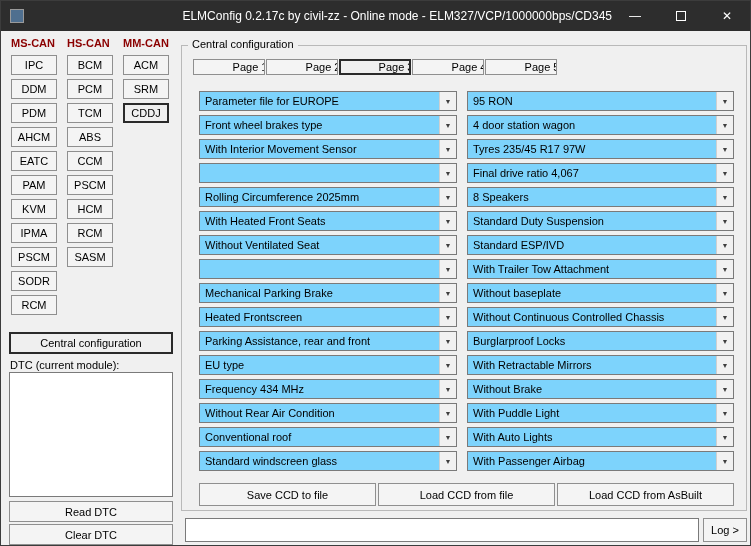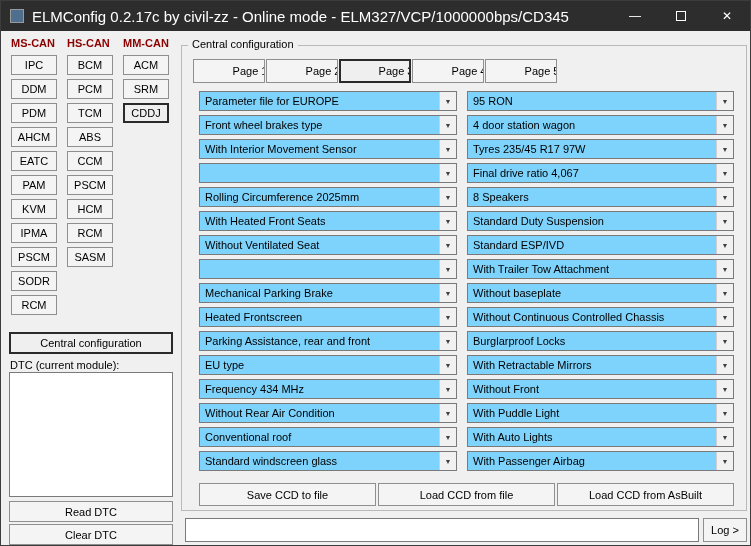--- a/index.html
+++ b/index.html
@@ -19,21 +19,21 @@
   
   .titlebar {
     position: absolute; left:0; top:0; width:100%; height:30px;
     background:#2d2d2d; color:#fff;
     display:flex; align-items:center;
   }
   .app-icon {
     width:14px; height:14px; margin:0 8px 0 9px;
     border:1px solid #9a9a9a; background:#4f6f8f; flex:0 0 auto;
   }
-  .title-text { font-size:15px; white-space:nowrap; overflow:hidden; flex:1 1 auto; }
+  .title-text { font-size:12px; white-space:nowrap; overflow:hidden; flex:1 1 auto;text-align:right; }
   .win-btn {
     width:46px; height:30px; flex:0 0 auto;
     display:flex; align-items:center; justify-content:center;
     color:#fff; font-size:12px; cursor:default;
   }
   .max-box { width:10px; height:10px; border:1px solid #fff; }
 
   
   .btn {
     background:#f4f4f4;
@@ -70,21 +70,21 @@
     position:absolute; left:180px; top:44px; width:566px; height:466px;
     border:1px solid #b9b9b9;
   }
   .group-label {
     position:absolute; left:6px; top:-8px;
     background:#f0f0f0; padding:0 4px; font-size:11px; white-space:nowrap;
   }
 
   
   .pages { position:absolute; left:192px; top:58px; height:24px; display:flex; gap:1px; }
-  .page-btn { width:72px; height:24px;padding-left:42px; }
+  .page-btn { width:72px; height:16px;padding-left:42px; }
 
   
   .combo-col { position:absolute; top:90px; }
   #combo-left  { left:198px; width:258px; }
   #combo-right { left:466px; width:267px; }
   .combo {
     position:relative; height:20px; margin-bottom:4px;
     background:#7dd3fc; border:1px solid #7a7a7a;
     display:flex; align-items:center;
     padding:0 20px 0 5px;
@@ -290,21 +290,21 @@
       </div>
       <div class="combo">
         <div class="combo-text">Burglarproof Locks</div>
         <div class="combo-arrow">▼</div>
       </div>
       <div class="combo">
         <div class="combo-text">With Retractable Mirrors</div>
         <div class="combo-arrow">▼</div>
       </div>
       <div class="combo">
-        <div class="combo-text">Without Front</div>
+        <div class="combo-text">Without Brake</div>
         <div class="combo-arrow">▼</div>
       </div>
       <div class="combo">
         <div class="combo-text">With Puddle Light</div>
         <div class="combo-arrow">▼</div>
       </div>
       <div class="combo">
         <div class="combo-text">With Auto Lights</div>
         <div class="combo-arrow">▼</div>
       </div>

